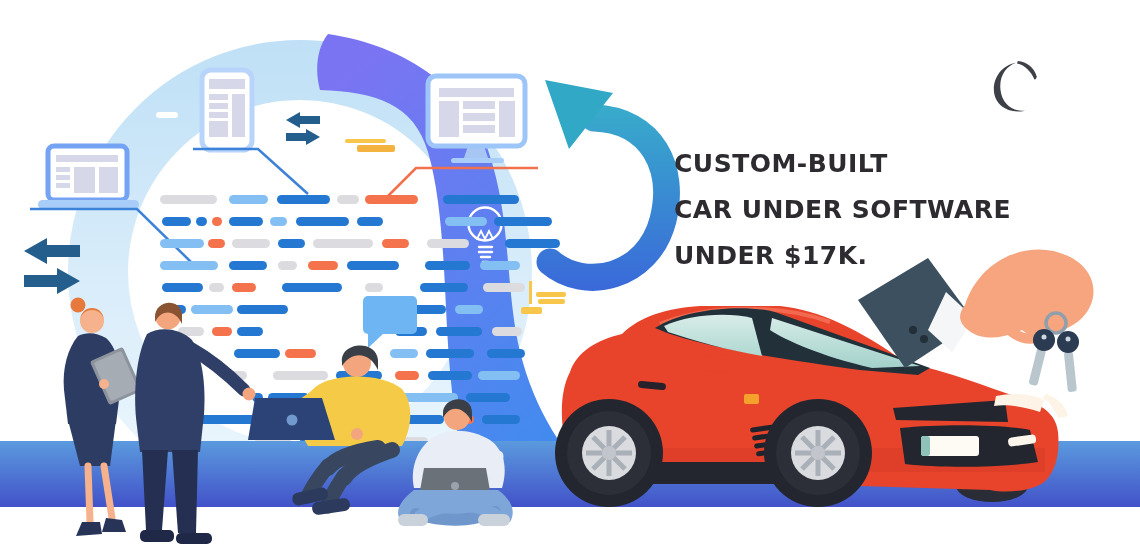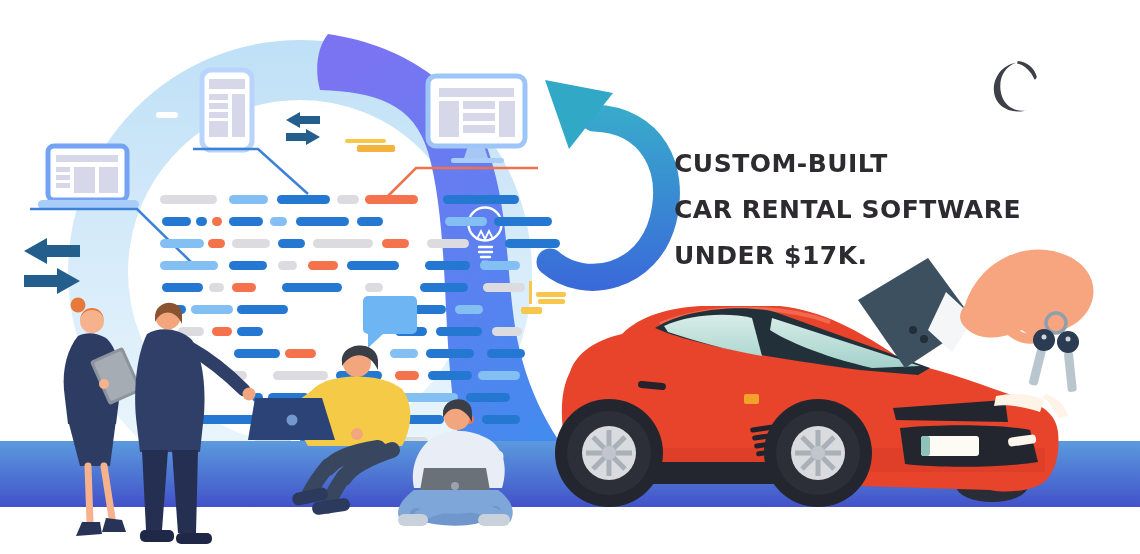--- a/index.html
+++ b/index.html
@@ -356,21 +356,21 @@
         <circle cx="1044" cy="340" r="11" fill="#2a3b52"></circle>
         <circle cx="1068" cy="342" r="11" fill="#2a3b52"></circle>
         <circle cx="1044" cy="337" r="2.5" fill="#cfd8de"></circle>
         <circle cx="1068" cy="339" r="2.5" fill="#cfd8de"></circle>
       </g>
     </g>
   </svg>
 
   <div class="headline">
     <div>CUSTOM-BUILT</div>
-    <div>CAR RENTAL SOFTWARE</div>
+    <div>CAR UNDER SOFTWARE</div>
     <div>UNDER $17K.</div>
   </div>
 
   <svg class="logo" viewBox="0 0 70 80">
     <g fill="#3e4047">
       <path d="M 34,13 C 16,16 6,32 7,47 C 8,62 20,72 36,72 C 40,72 44,71.5 47,70.5
                C 32,74 17,64 15,46 C 13,29 22,17 34,13 Z"></path>
       <path d="M 36,11 C 47,12 56,19 59,30 C 58,33 57,34 56,33 C 52,24 45,16 35,14 Z"></path>
     </g>
   </svg>

